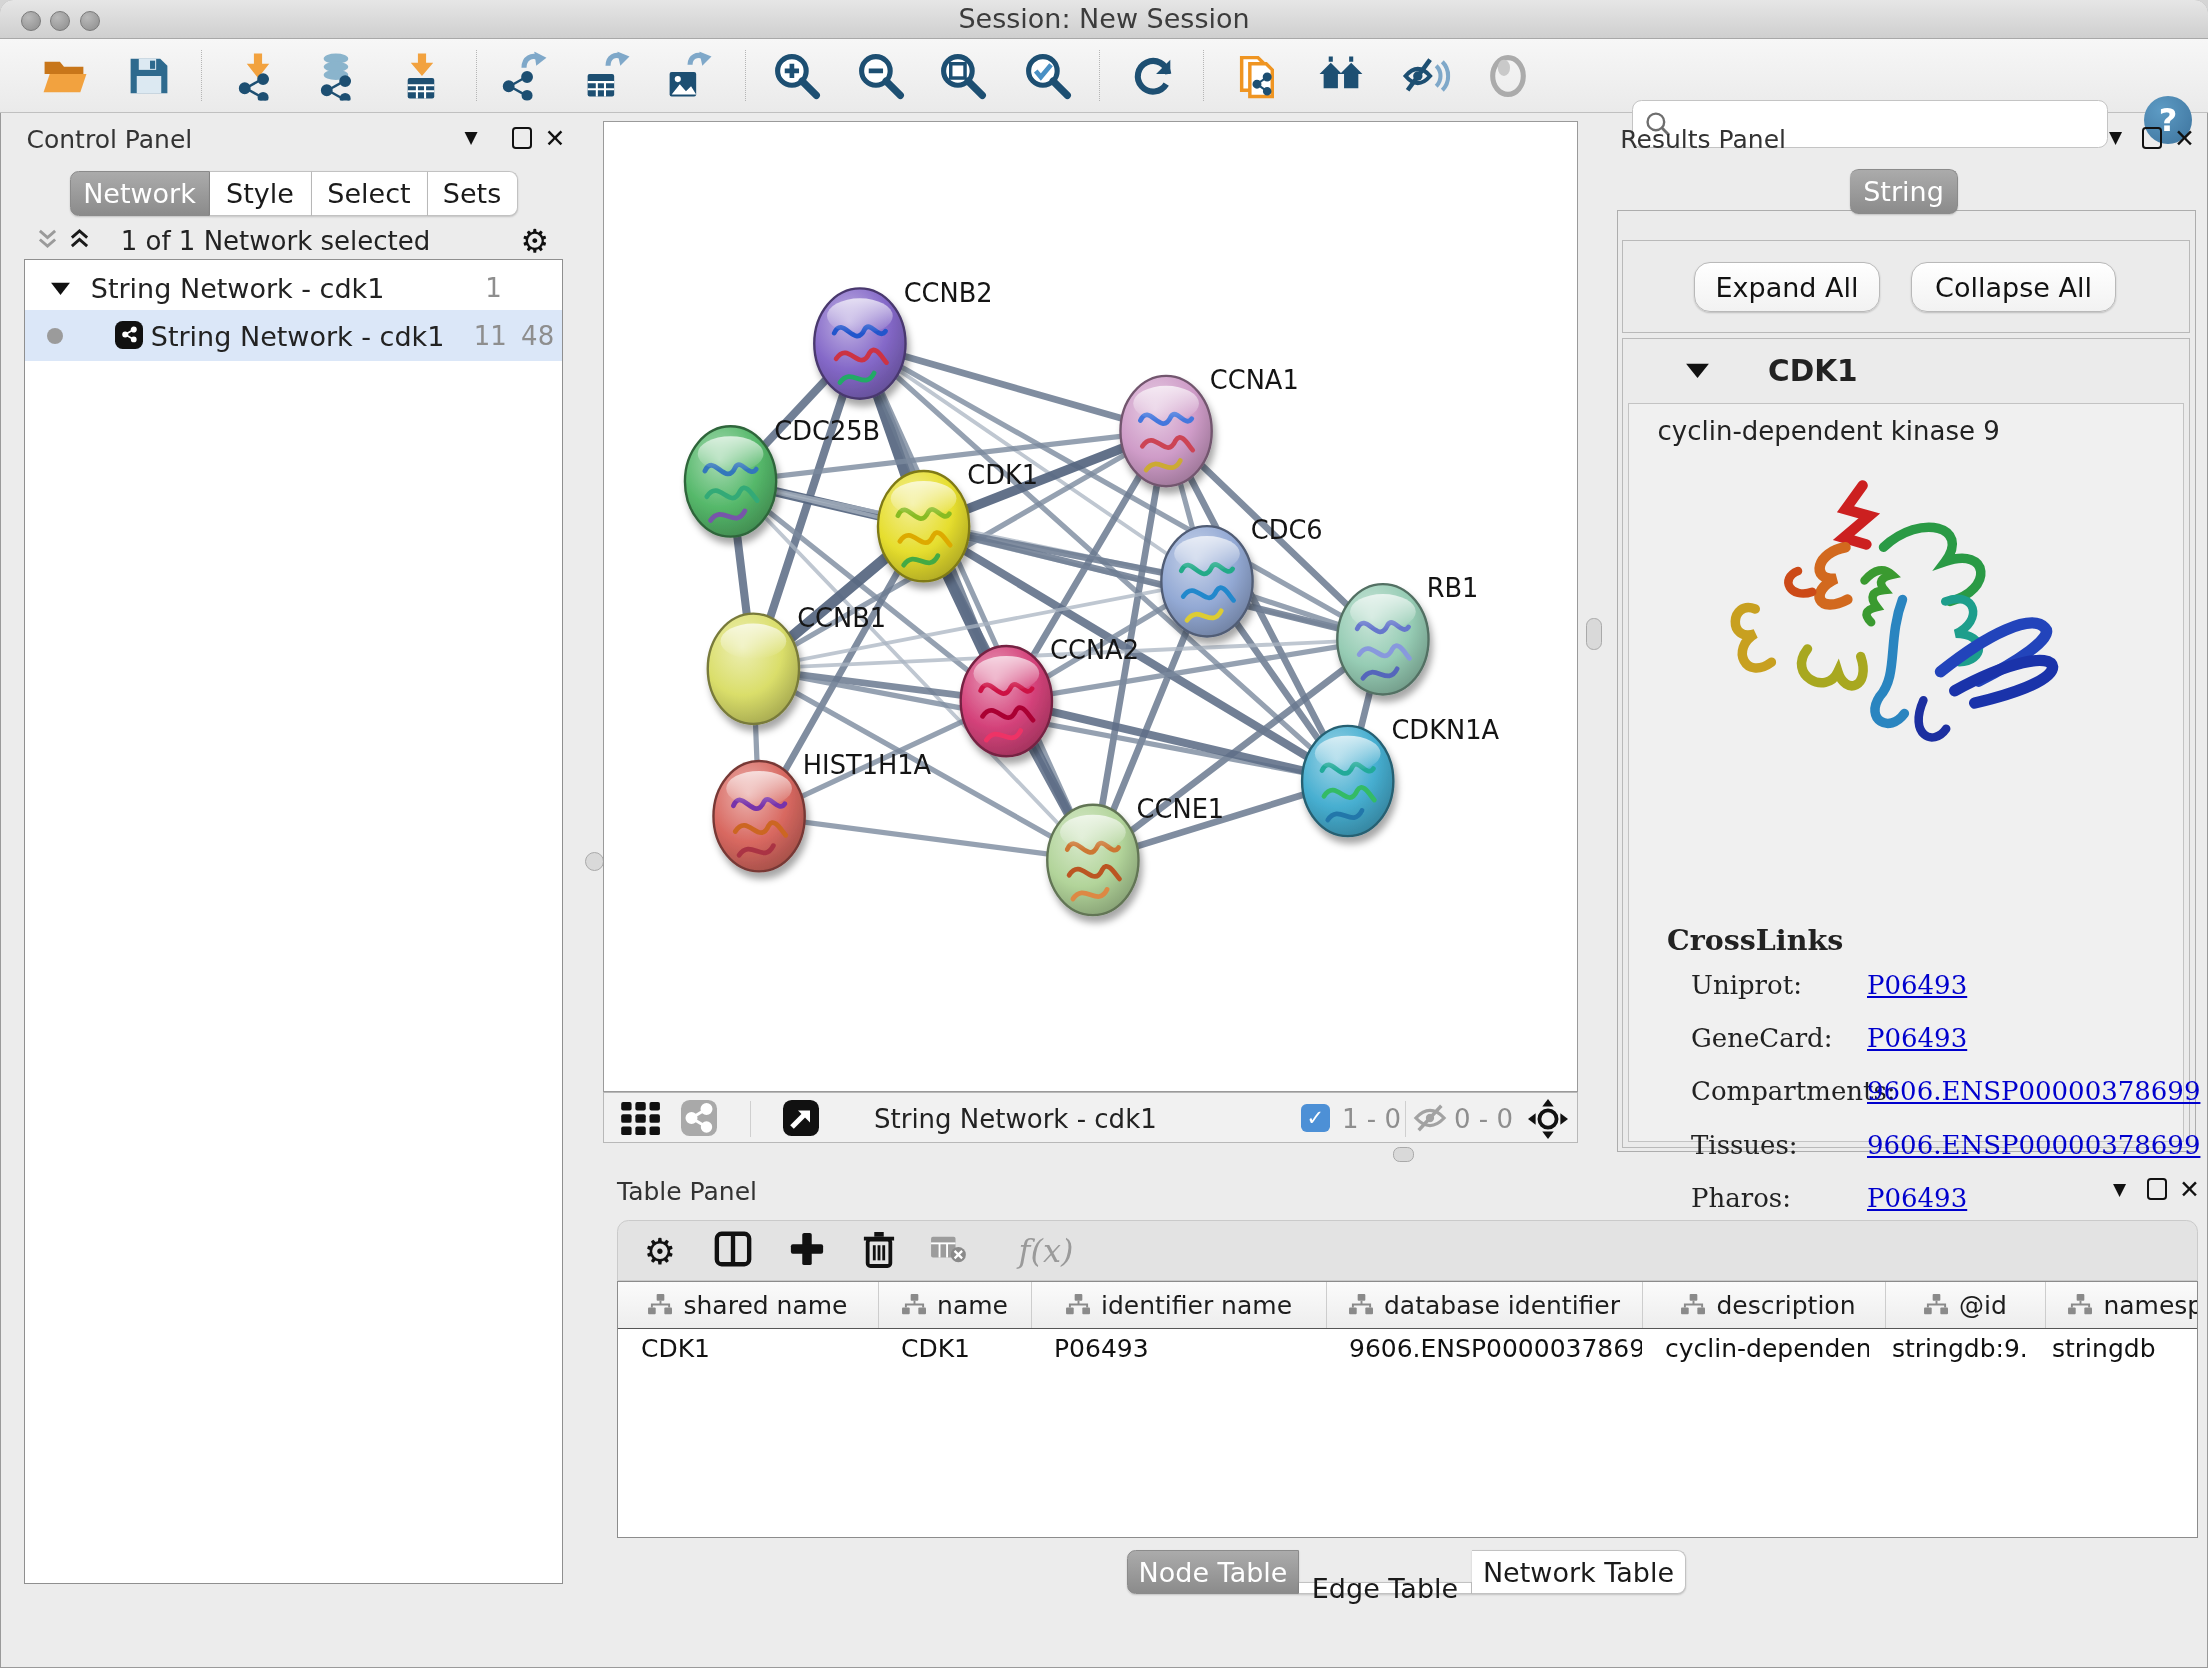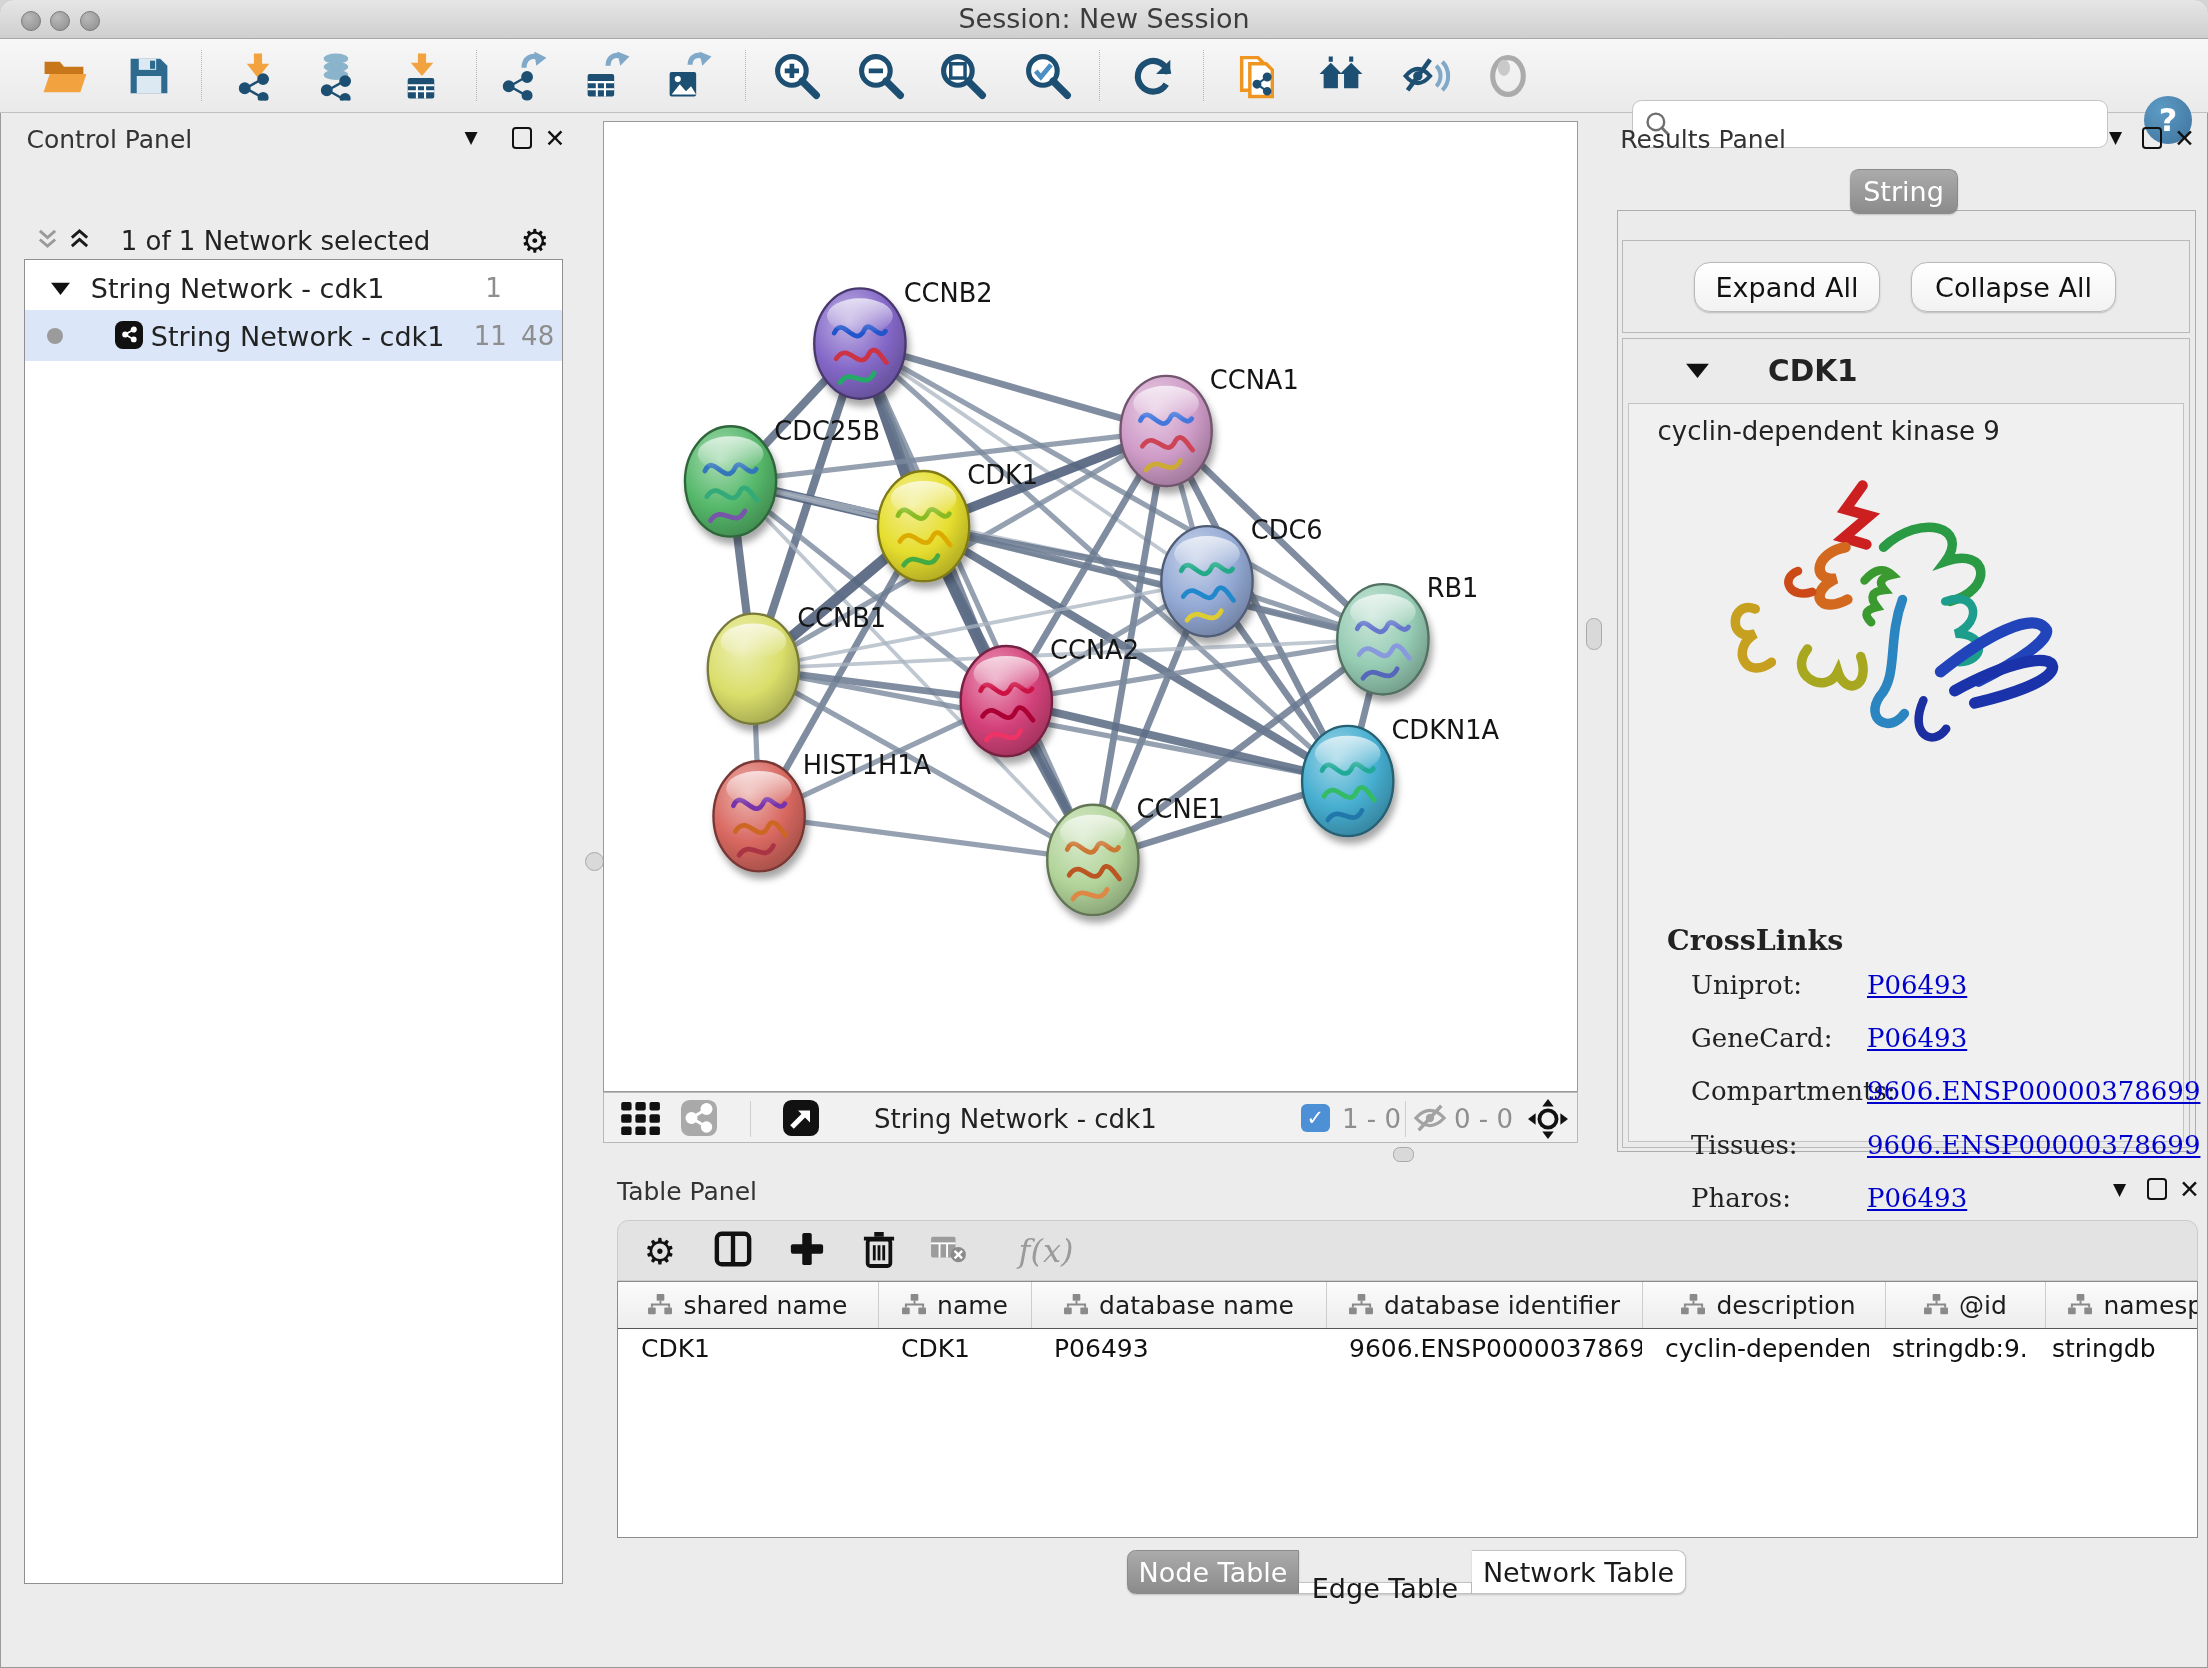--- a/index.html
+++ b/index.html
@@ -275,20 +275,26 @@
     </div>
     <div id="help-btn">?</div>
   </div>
 
   <div id="control-panel">
     <div class="abs phead" style="left:17px;top:3.8px">Control Panel</div>
     <span class="abs win-mini" style="left:455px;top:5.7px;font-size:17px">▼</span>
     <span class="abs sq-btn" style="left:502px;top:5.7px"></span>
     <span class="abs win-mini" style="left:535px;top:2.9px;font-weight:bold;font-size:25px">✕</span>
 
+    <div class="abs seg-group" style="left:60px;top:50px;height:45px" id="cp-tabs">
+        <div class="seg sel" style="width: 138px;">Network</div>
+        <div class="seg" style="width: 101px;">Style</div>
+        <div class="seg" style="width: 115px;">Select</div>
+        <div class="seg" style="width: 89px;">Sets</div>
+      </div>
 
     <span class="abs" style="left:27px;top:107px">
       <svg width="21" height="23" viewBox="0 0 22 24">
           <g fill="none" stroke="#9a9a9a" stroke-width="3">
             <path d="M3 3l8 7 8-7"></path>
             <path d="M3 12l8 7 8-7"></path>
           </g>
         </svg>
     </span>
     <span class="abs" style="left:59px;top:107px">
@@ -800,21 +806,21 @@
             <svg width="25" height="23" viewBox="0 0 26 24">
               <g fill="#8a8a8a">
                 <rect x="9" y="0" width="8" height="7" rx="1"></rect>
                 <rect x="0" y="14" width="8" height="7" rx="1"></rect>
                 <rect x="17" y="14" width="8" height="7" rx="1"></rect>
               </g>
               <g stroke="#8a8a8a" stroke-width="2" fill="none">
                 <path d="M13 7v4M4 14v-3h18v3"></path>
               </g>
             </svg>
-            <span>database name</span>
+            <span>identifier name</span>
           </div>
           <div class="th" style="width: 316px;">
             <svg width="25" height="23" viewBox="0 0 26 24">
               <g fill="#8a8a8a">
                 <rect x="9" y="0" width="8" height="7" rx="1"></rect>
                 <rect x="0" y="14" width="8" height="7" rx="1"></rect>
                 <rect x="17" y="14" width="8" height="7" rx="1"></rect>
               </g>
               <g stroke="#8a8a8a" stroke-width="2" fill="none">
                 <path d="M13 7v4M4 14v-3h18v3"></path>

